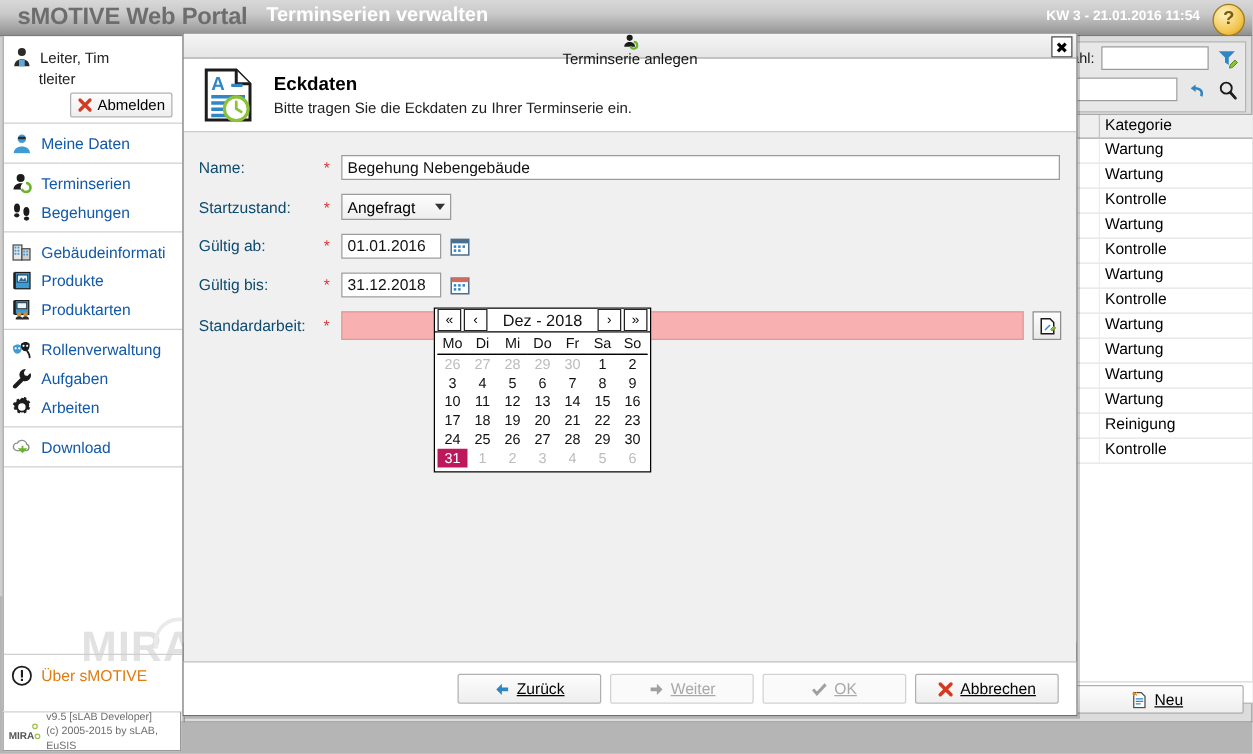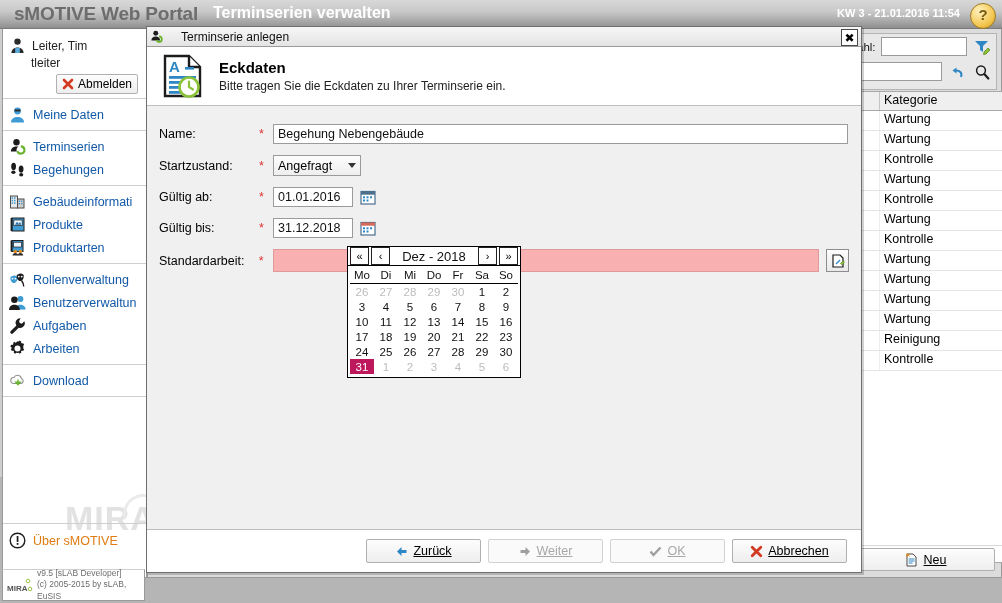--- a/index.html
+++ b/index.html
@@ -80,32 +80,32 @@
   .btn{display:inline-flex;align-items:center;justify-content:center;gap:5px;
     border:1px solid #b0b0b0;background:linear-gradient(#fdfdfd,#eeeeee);
     font-size:12.5px;padding:3px 10px;cursor:pointer;border-radius:2px;white-space:nowrap;}
   .btn.disabled{color:#a8a8a8;background:#fafafa;border-color:#d2d2d2;cursor:default;}
   .btn u{text-decoration:underline;}
 
   
   .dialog{position:absolute;left:146px;top:26px;width:714px;height:545px;
     background:#f0f0f0;border:1px solid #6f6f6f;box-shadow:2px 2px 0 rgba(0,0,0,.18);}
   .dlg-title{height:19px;background:linear-gradient(#f6f6f6,#e4e4e4);
-    border-bottom:1px solid #9a9a9a;display:flex;align-items:center;gap:18px;padding:0 3px;}
+    border-bottom:1px solid #9a9a9a;display:flex;align-items:center;gap:0;padding:0 3px;flex-direction:column;}
   .dlg-title .t{font-size:12px;color:#111;}
   .dlg-close{position:absolute;right:3px;top:2px;width:15px;height:15px;border:1px solid #4a4a4a;
     background:#fff;display:flex;align-items:center;justify-content:center;
     font-size:12px;font-weight:bold;line-height:1;cursor:pointer;}
   .dlg-head{background:#fff;height:58px;border-bottom:1px solid #bdbdbd;
     display:flex;align-items:center;gap:14px;padding:0 14px;}
   .dlg-head h2{margin:0 0 3px 0;font-size:15px;font-weight:bold;}
   .dlg-head p{margin:0;font-size:12px;color:#222;}
   .dlg-body{position:absolute;left:0;right:0;top:79px;bottom:58px;background:#f0f0f0;padding:18px 12px 0 12px;box-sizing:border-box;}
   .formrow{display:flex;align-items:center;margin-bottom:11px;position:relative;}
-  .flabel{width:100px;font-size:12.5px;color:#000000;}
+  .flabel{width:100px;font-size:12.5px;color:#0c4a6e;}
   .req{color:#e03030;width:14px;font-size:12.5px;}
   .ftext{height:20px;border:1px solid #9b9b9b;background:#fff;font-size:12.5px;
     padding:1px 4px;box-sizing:border-box;font-family:inherit;color:#111;outline:none;}
   .w-name{width:575px;}
   .w-date{width:80px;}
   .fselect{height:21px;border:1px solid #9b9b9b;background:linear-gradient(#fdfdfd,#eeeeee);
     font-size:12.5px;padding:1px 4px;box-sizing:border-box;font-family:inherit;
     display:inline-flex;align-items:center;gap:16px;cursor:pointer;}
   .caret{width:0;height:0;border-left:4px solid transparent;border-right:4px solid transparent;
     border-top:5px solid #333;}
@@ -269,31 +269,20 @@
             <path d="M1.5 6c2.5-2 5-2 6.8 0 .6 3.6-1.3 6-3.4 6S.9 9.6 1.5 6z" fill="#3e9bd4"></path>
             <circle cx="3.5" cy="7.6" r=".9" fill="#fff"></circle>
               <circle cx="6.4" cy="7.6" r=".9" fill="#fff"></circle>
             <path d="M7.8 4c2.5-2 5-2 6.8 0 .6 3.6-1.3 6-3.4 6S7.2 7.6 7.8 4z" fill="#1c1c1c"></path>
             <circle cx="9.8" cy="5.6" r=".9" fill="#fff"></circle>
               <circle cx="12.7" cy="5.6" r=".9" fill="#fff"></circle>
             <path d="M12.5 9.5c1.5 2 2.5 4 2.2 6" stroke="#1c1c1c" stroke-width="1.4" fill="none"></path>
           </svg>
         </span>
         <span class="lbl">Rollenverwaltung</span>
-      </div>
-      <div class="navitem">
-        <span class="ico">
-          <svg width="17" height="17" viewBox="0 0 17 17">
-            <circle cx="11.4" cy="5.1" r="3" fill="#3e9bd4"></circle>
-            <path d="M6.2 15.5c0-3 2.4-4.8 5.2-4.8s5.2 1.8 5.2 4.8z" fill="#3e9bd4"></path>
-            <circle cx="5.4" cy="5.8" r="3.3" fill="#1c1c1c"></circle>
-            <path d="M0 16c0-3.3 2.5-5.2 5.4-5.2s5.4 1.9 5.4 5.2z" fill="#1c1c1c"></path>
-          </svg>
-        </span>
-        <span class="lbl">Benutzerverwaltun</span>
       </div>
       <div class="navitem">
         <span class="ico">
           <svg width="17" height="17" viewBox="0 0 17 17">
             <path d="M11.6 1.2a4.6 4.6 0 0 0-4.2 7.2L1.8 14a1.6 1.6 0 0 0 2.3 2.3l5.6-5.6a4.6 4.6 0 0 0 5.6-6.4l-2.4 2.4-2.2-.6-.6-2.2z" fill="#1c1c1c"></path>
           </svg>
         </span>
         <span class="lbl">Aufgaben</span>
       </div>
       <div class="navitem">

